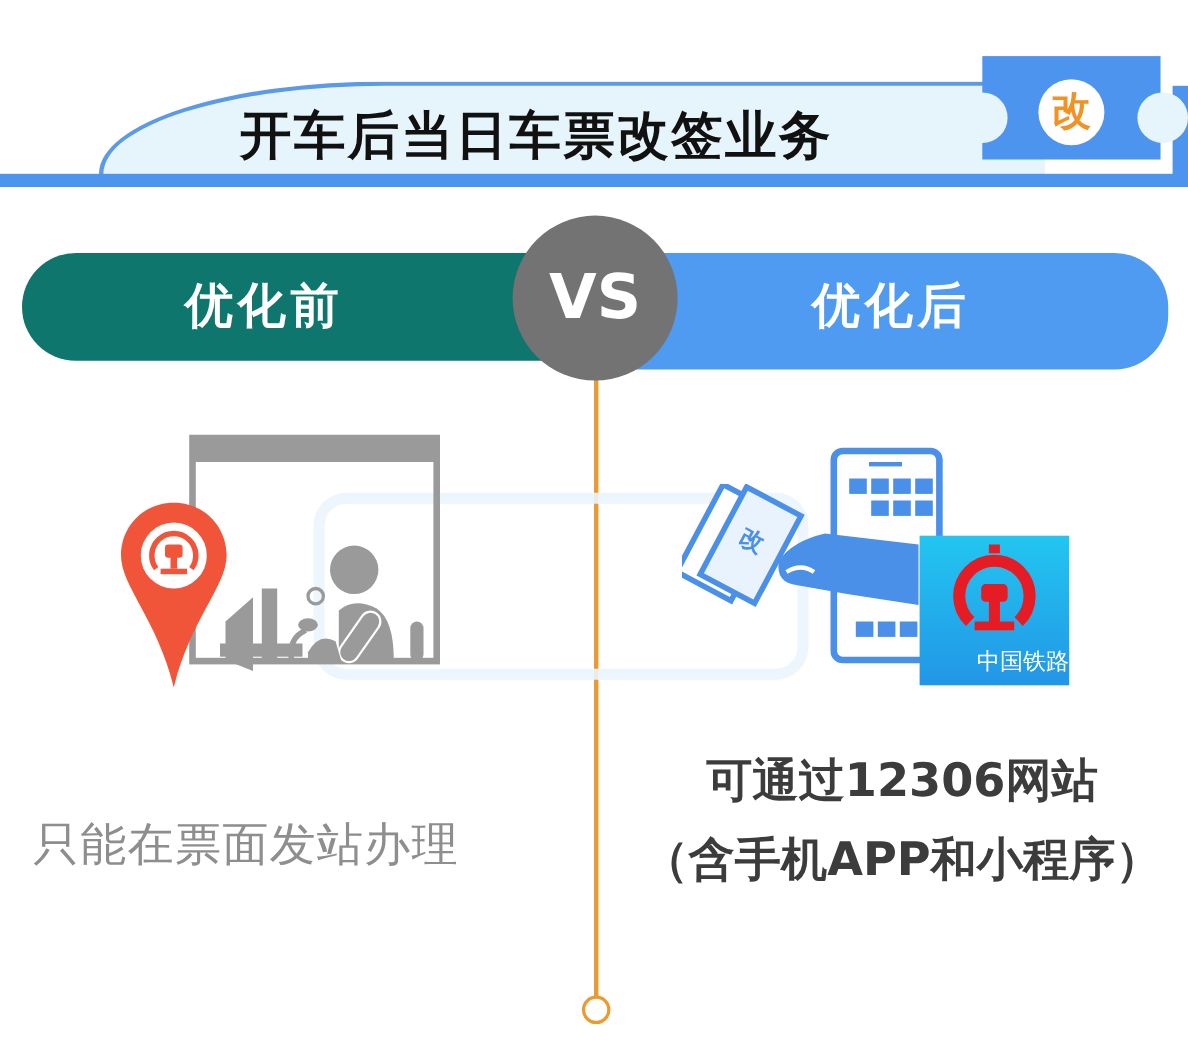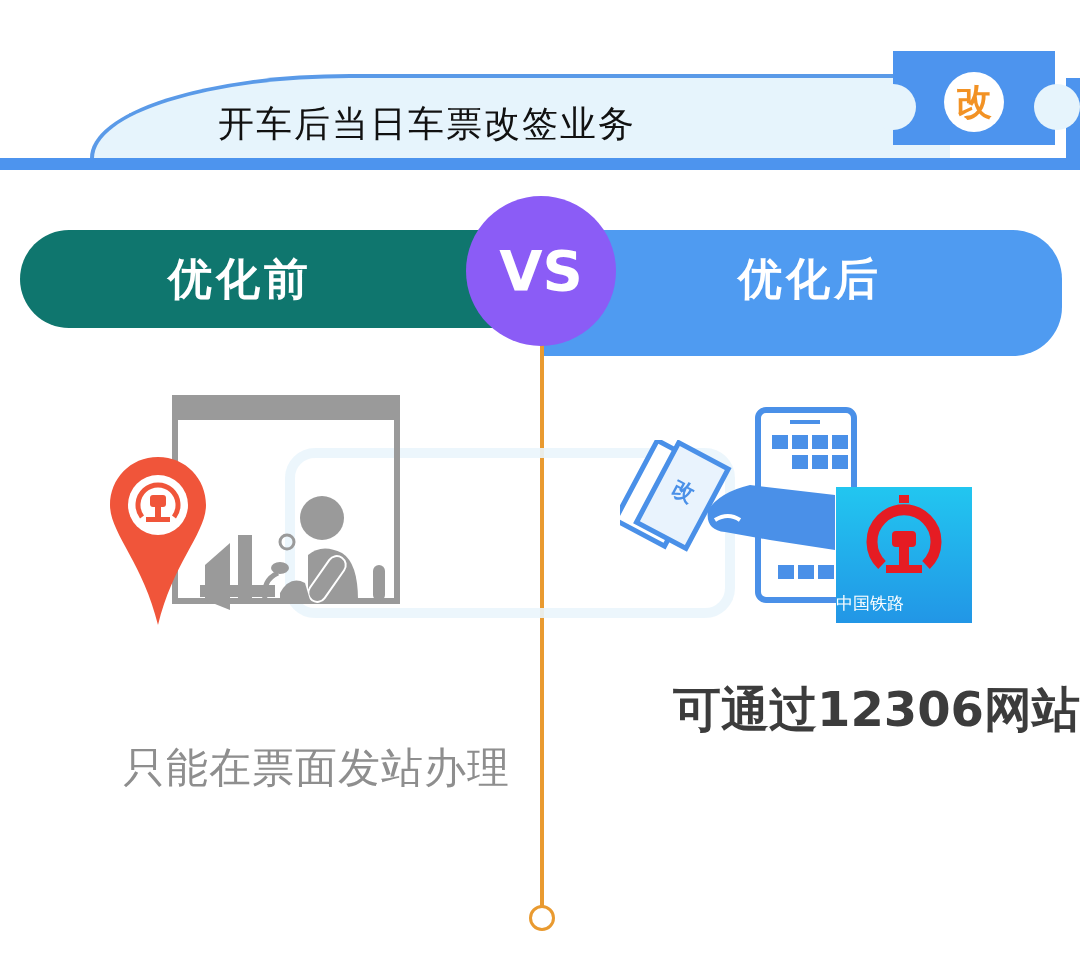--- a/index.html
+++ b/index.html
@@ -6,53 +6,53 @@
   body { width:1080px; height:964px; background:#ffffff; position:relative; overflow:hidden;
          font-family:"DejaVu Sans","Liberation Sans",sans-serif; }
   .abs { position:absolute; }
 
   
   .banner-line { left:0; top:158px; width:1080px; height:12px; background:#4d94ee; }
   .banner-shape { left:90px; top:74px; width:860px; height:86px;
                   background:#e6f4fc; border-top:4px solid #5a9ae8; border-left:4px solid #5a9ae8;
                   border-top-left-radius:260px 84px; box-sizing:border-box; }
   .banner-title { left:218px; top:92px; font-family:"DejaVu Serif","Liberation Serif",serif;
-                  font-size:36px; font-weight:normal; color:#111; letter-spacing:2px; line-height:64px; }
+                  font-size:47px; font-weight:bold; color:#111; letter-spacing:2px; line-height:64px; }
   .ticket { left:893px; top:51px; width:162px; height:94px; background:#4d94ee; }
   .ticket-notch-l { left:870px; top:84px; width:46px; height:46px; border-radius:50%; background:#e6f4fc; }
   .ticket-notch-r { left:1034px; top:84px; width:46px; height:46px; border-radius:50%; background:#e6f4fc; }
   .ticket-right-strip { left:1066px; top:78px; width:14px; height:82px; background:#4d94ee; }
   .ticket-badge { left:944px; top:72px; width:60px; height:60px; border-radius:50%; background:#fff;
                   color:#f29224; font-size:36px; font-weight:bold; text-align:center; line-height:60px; }
 
   
   .pill-left { left:20px; top:230px; width:520px; height:98px; background:#0f766e; border-radius:49px 0 0 49px; }
-  .pill-right { left:540px; top:230px; width:522px; height:126px; background:#4f9bf1; border-radius:0 49px 49px 0; }
+  .pill-right { left:540px; top:230px; width:522px; height:106px; background:#4f9bf1; border-radius:0 49px 49px 0; }
   .pill-label { color:#fff; font-size:44px; font-weight:bold; line-height:98px; text-align:center; letter-spacing:4px; }
-  .vs-circle { left:466px; top:196px; width:150px; height:150px; border-radius:50%; background:#8b5cf6;
+  .vs-circle { left:466px; top:196px; width:150px; height:150px; border-radius:50%; background:#737373;
                color:#fff; font-size:56px; font-weight:bold; text-align:center; line-height:150px; }
 
   
   .timeline { left:540px; top:340px; width:4px; height:566px; background:#e99a30; }
   .timeline-end { left:529px; top:905px; width:20px; height:20px; border-radius:50%;
                   border:3px solid #e99a30; background:#fff; }
 
   
   .watermark { left:285px; top:448px; width:430px; height:150px; border:10px solid #eaf5fc;
                border-radius:30px; opacity:0.9; }
 
   
-  .left-text { left:30px; top:740px; width:480px; text-align:right; font-size:42px; color:#8e8e8e; letter-spacing:1px; }
-  .right-text { left:560px; top:674px; width:520px; text-align:right; font-size:48px; color:#3c3c3c;
+  .left-text { left:30px; top:740px; width:480px; text-align:left; font-size:42px; color:#8e8e8e; letter-spacing:1px; }
+  .right-text { left:560px; top:674px; width:520px; text-align:center; font-size:42px; color:#3c3c3c;
                 line-height:71px; font-weight:bold; }
   .right-line { display:block; }
 
   .rail-app { left:836px; top:487px; width:136px; height:136px;
               background:linear-gradient(#22c6f0,#2296e6); }
-  .rail-app-label { position:absolute; left:0; bottom:8px; width:100%; text-align:left; color:#fff; font-size:17px; }
+  .rail-app-label { position:absolute; left:0; bottom:8px; width:100%; text-align:right; color:#fff; font-size:21px; }
 </style>
 </head>
 <body>
 
 <div class="abs banner-shape"></div>
 <div class="abs banner-line"></div>
 <div class="abs banner-title">开车后当日车票改签业务</div>
 <div class="abs ticket"></div>
 <div class="abs ticket-right-strip"></div>
 <div class="abs ticket-notch-l"></div>
@@ -128,13 +128,14 @@
     <rect x="28" y="38" width="24" height="16" rx="4" fill="#e51c23"></rect>
     <rect x="35" y="50" width="10" height="24" fill="#e51c23"></rect>
     <rect x="22" y="72" width="36" height="8" fill="#e51c23"></rect>
     <rect x="35" y="2" width="10" height="8" fill="#e51c23"></rect>
   </svg>
   <div class="rail-app-label">中国铁路</div>
 </div>
 
 <div class="abs right-text">
   <span class="right-line">可通过12306网站</span>
+  <span class="right-line">（含手机APP和小程序）</span>
 </div>
 
 </body></html>

